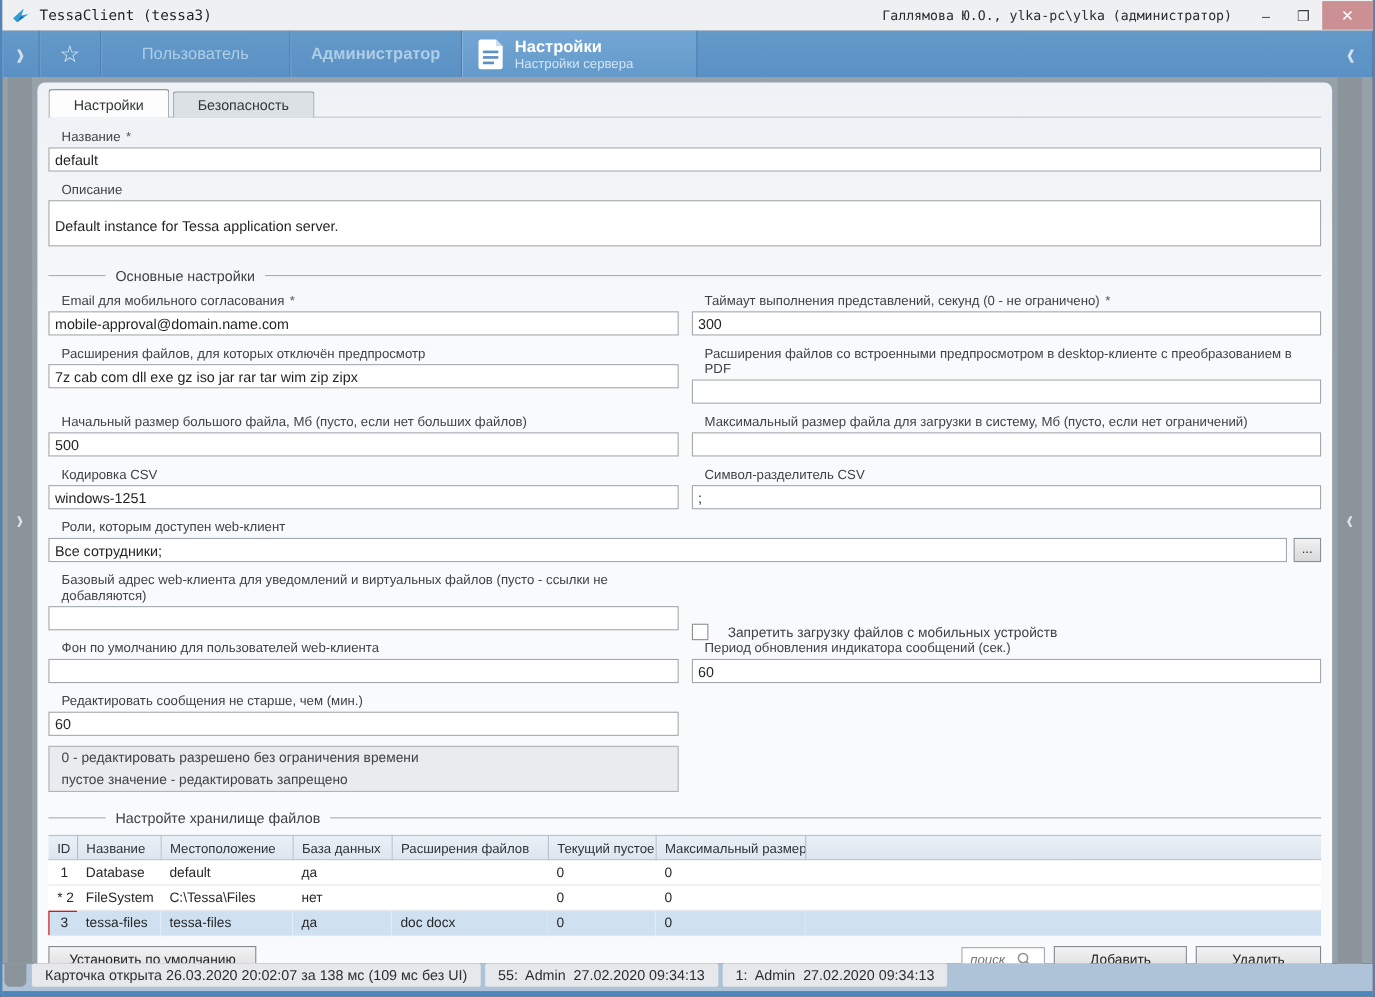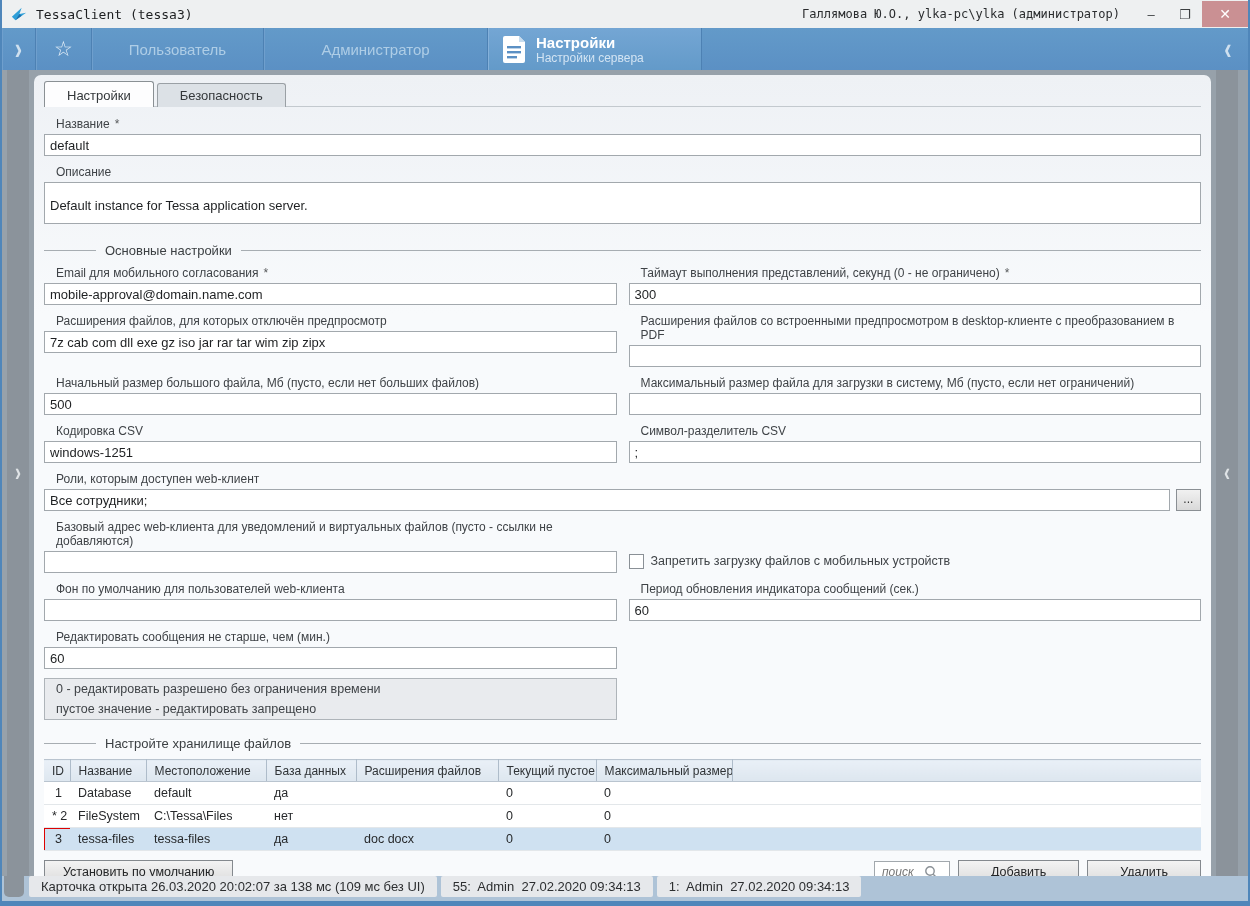--- a/index.html
+++ b/index.html
@@ -23,21 +23,21 @@
     color:#3c3f41; font-size:13px; cursor:default; }
   .winbtn.close { width:46px; background:#ca9093; color:#fff; font-size:14px; }
 
   
   .navbar { height:42px; background:linear-gradient(#639ac9,#5b90c4); display:flex; align-items:stretch; flex:0 0 auto; }
   .navcell { display:flex; align-items:center; justify-content:center;
     border-right:1px solid #4d81b3; box-shadow: inset 1px 0 0 #6f9fcd; }
   .nav-toggle { width:34px; }
   .nav-star { width:56px; font-size:21px; color:#e3eef7; }
   .navtab { width:172px; color:#aecde6; font-size:15px; cursor:default; }
-  .navtab.admin { width:224px; }
+  .navtab.admin { width:156px;font-weight:bold; }
   .navtab-active { width:214px; background:linear-gradient(#74a6d4,#639ac9); display:flex; align-items:center;
     padding:0 14px; border-right:1px solid #4d81b3; box-shadow: inset 1px 0 0 #85b1da; }
   .navtab-active .doc { margin-right:10px; }
   .navtab-active .t1 { color:#ffffff; font-weight:bold; font-size:15px; line-height:17px; }
   .navtab-active .t2 { color:#d3e4f3; font-size:12px; line-height:14px; }
   .nav-spacer { flex:1; }
   .nav-collapse { width:40px; display:flex; align-items:center; justify-content:center; }
   .chev { font-size:22px; color:#cfe0ef; font-weight:bold; transform:scaleY(1.4); font-family:"Liberation Sans",sans-serif;}
 
   
@@ -65,21 +65,21 @@
   .frow { margin-bottom:9px; }
   .grid2 { display:grid; grid-template-columns:1fr 1fr; column-gap:12px; }
   .group { display:flex; align-items:center; margin:16px 0 8px 0; }
   .group .gline { height:1px; background:#a7adb2; }
   .group .gline.short { width:52px; }
   .group .gline.flex { flex:1; }
   .group .gtitle { font-size:13px; color:#3c4043; margin:0 9px; }
   .roles { display:flex; align-items:center; gap:6px; }
   .dots-btn { width:26px; height:22px; border:1px solid #8a8f94; background:linear-gradient(#f1f1f1,#d9d9d9);
     font-size:12px; color:#333; line-height:18px; text-align:center; cursor:default; }
-  .checkrow { display:flex; align-items:center; margin-top:20px; gap:7px; }
+  .checkrow { display:flex; align-items:flex-end; margin-top:20px; gap:18px; }
   .cbox { width:15px; height:15px; border:1px solid #8a9096; background:#fff; flex:0 0 auto; }
   .clabel { font-size:12.5px; color:#3f4347; }
   .hintbox { width:calc(50% - 6px); background:#e9ebee; border:1px solid #aeb4b9; padding:0 11px;
     font-size:12.5px; color:#3f4347; line-height:20px; }
 
   
   .stable { border-collapse:collapse; table-layout:fixed; width:100%; background:#fff; }
   .stable thead th { background:linear-gradient(#e9f0f7,#dde6ef); border-top:1px solid #b9c4cf; border-bottom:1px solid #b9c4cf;
     font-weight:normal; font-size:12px; color:#2f3336; text-align:left; padding:3px 8px; height:22px;
     border-right:1px solid #aebccา; border-right:1px solid #aebcca; white-space:nowrap; overflow:hidden; }

